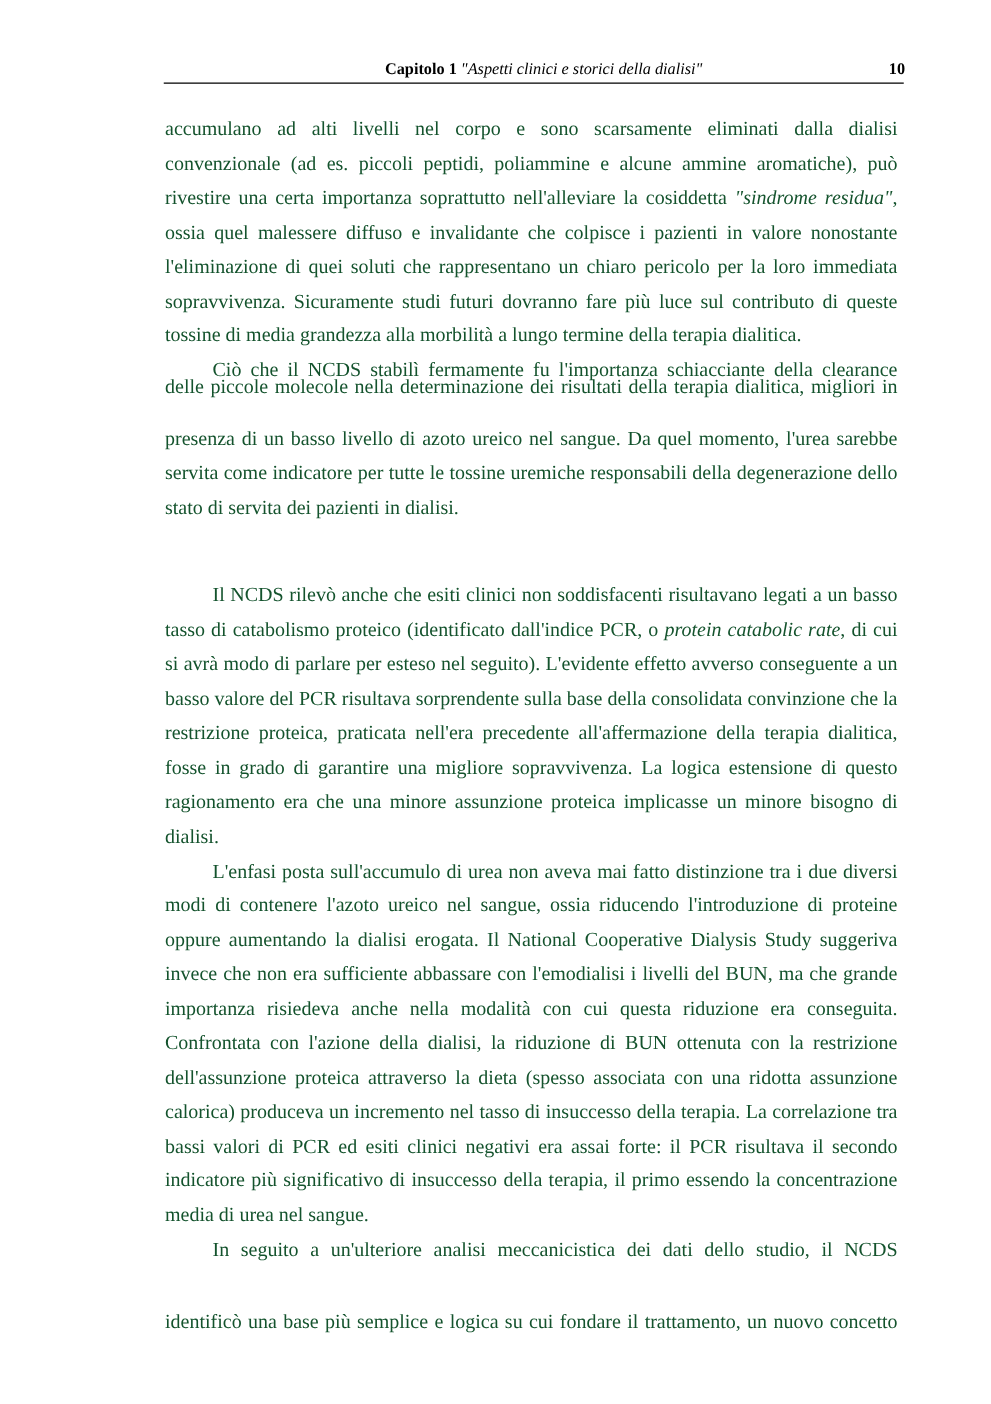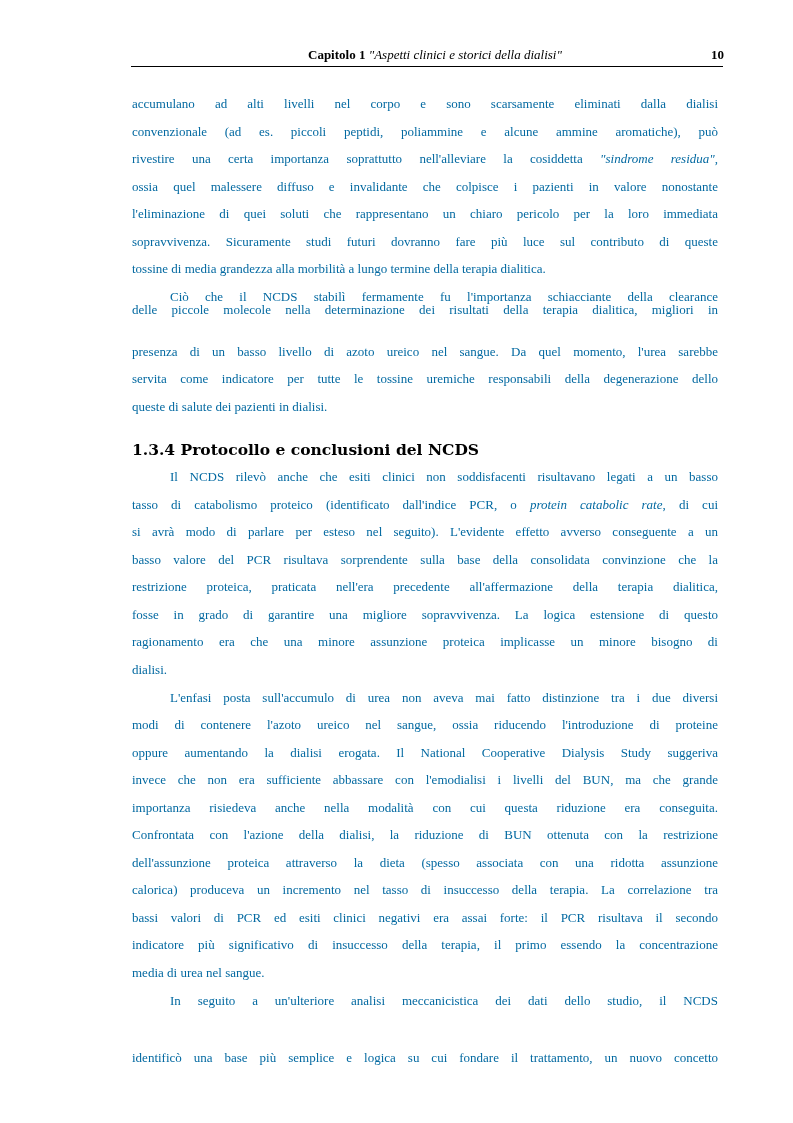--- a/index.html
+++ b/index.html
@@ -4,21 +4,21 @@
 <style>
   html, body { margin: 0; padding: 0; background: #ffffff; }
   body { width: 793px; height: 1123px; position: relative; overflow: hidden; }
   .page { position: absolute; left: 0; top: 0; width: 793px; height: 1123px; background: #ffffff; }
   .running-header { position: absolute; left: 132px; top: 45px; width: 592px; height: 20px; }
   .header-title { position: absolute; left: 176px; top: 2px; font-family: "Liberation Serif", serif; font-size: 13px; color: #000; white-space: nowrap; }
   .header-title b { font-weight: bold; text-align: right; }
   .header-title i { font-style: italic; }
   .page-number { position: absolute; right: 0; top: 2px; font-family: "Liberation Serif", serif; font-size: 13px; font-weight: bold; color: #000; text-align: right; }
   .header-rule { position: absolute; left: 131px; top: 66px; width: 592px; height: 0; border-top: 1.3px solid #000; }
-  .line { position: absolute; left: 132px; width: 586px; font-family: "Liberation Serif", serif; font-size: 13px; color: #0369a1; white-space: nowrap; line-height: 18px; }
+  .line { position: absolute; left: 132px; width: 586px; font-family: "Liberation Serif", serif; font-size: 16px; color: #14532d; white-space: nowrap; line-height: 18px; }
   .justify { text-align: justify; text-align-last: justify; }
   .indent { left: 170px; width: 548px; }
   .section-heading { position: absolute; left: 132px; top: 440px; font-family: "DejaVu Serif", serif; font-weight: bold; font-size: 15.5px; color: #000; white-space: nowrap; }
   i { font-style: italic; }
 </style>
 </head>
 <body>
 
 <div class="page">
 
@@ -36,24 +36,23 @@
     <div class="line justify" style="top:205px">l'eliminazione di quei soluti che rappresentano un chiaro pericolo per la loro immediata</div>
     <div class="line justify" style="top:233px">sopravvivenza. Sicuramente studi futuri dovranno fare più luce sul contributo di queste</div>
     <div class="line" style="top:260px">tossine di media grandezza alla morbilità a lungo termine della terapia dialitica.</div>
   </div>
 
   <div>
     <div class="line indent justify" style="top:288px">Ciò che il NCDS stabilì fermamente fu l'importanza schiacciante della clearance</div>
     <div class="line justify" style="top:301px">delle piccole molecole nella determinazione dei risultati della terapia dialitica, migliori in</div>
     <div class="line justify" style="top:343px">presenza di un basso livello di azoto ureico nel sangue. Da quel momento, l'urea sarebbe</div>
     <div class="line justify" style="top:370px">servita come indicatore per tutte le tossine uremiche responsabili della degenerazione dello</div>
-    <div class="line" style="top:398px">queste di salute dei pazienti in dialisi.</div>
+    <div class="line" style="top:398px">stato di servita dei pazienti in dialisi.</div>
   </div>
 
-  <div class="section-heading">1.3.4 Protocollo e conclusioni del NCDS</div>
 
   <div>
     <div class="line indent justify" style="top:468px">Il NCDS rilevò anche che esiti clinici non soddisfacenti risultavano legati a un basso</div>
     <div class="line justify" style="top:496px"><span>tasso di catabolismo proteico (identificato dall'indice PCR, o </span><i>protein catabolic rate</i><span>, di cui</span></div>
     <div class="line justify" style="top:523px">si avrà modo di parlare per esteso nel seguito). L'evidente effetto avverso conseguente a un</div>
     <div class="line justify" style="top:551px">basso valore del PCR risultava sorprendente sulla base della consolidata convinzione che la</div>
     <div class="line justify" style="top:578px">restrizione proteica, praticata nell'era precedente all'affermazione della terapia dialitica,</div>
     <div class="line justify" style="top:606px">fosse in grado di garantire una migliore sopravvivenza. La logica estensione di questo</div>
     <div class="line justify" style="top:633px">ragionamento era che una minore assunzione proteica implicasse un minore bisogno di</div>
     <div class="line" style="top:661px">dialisi.</div>

